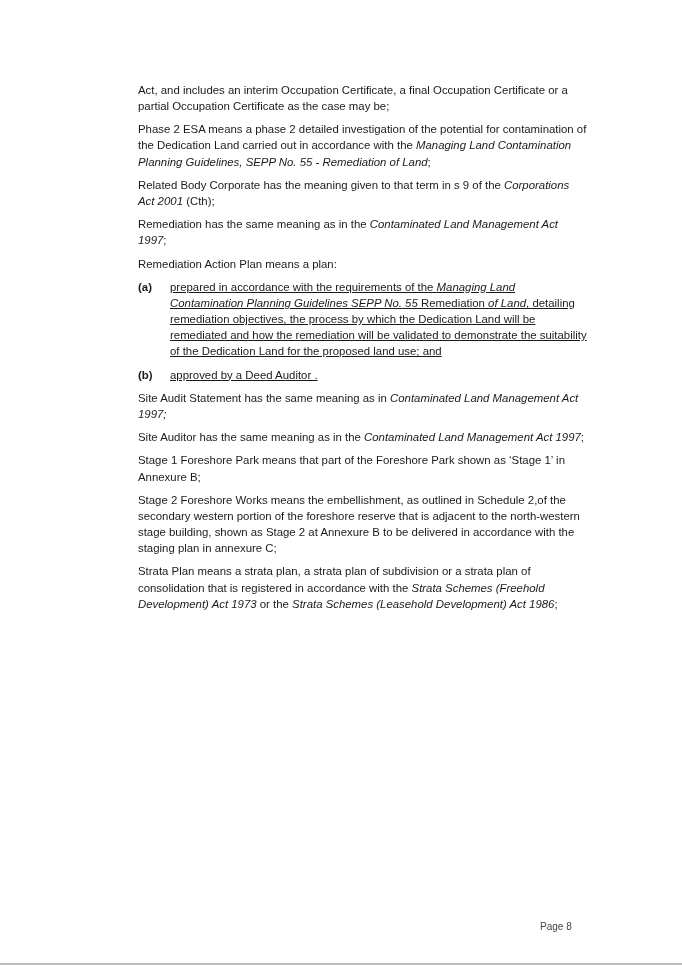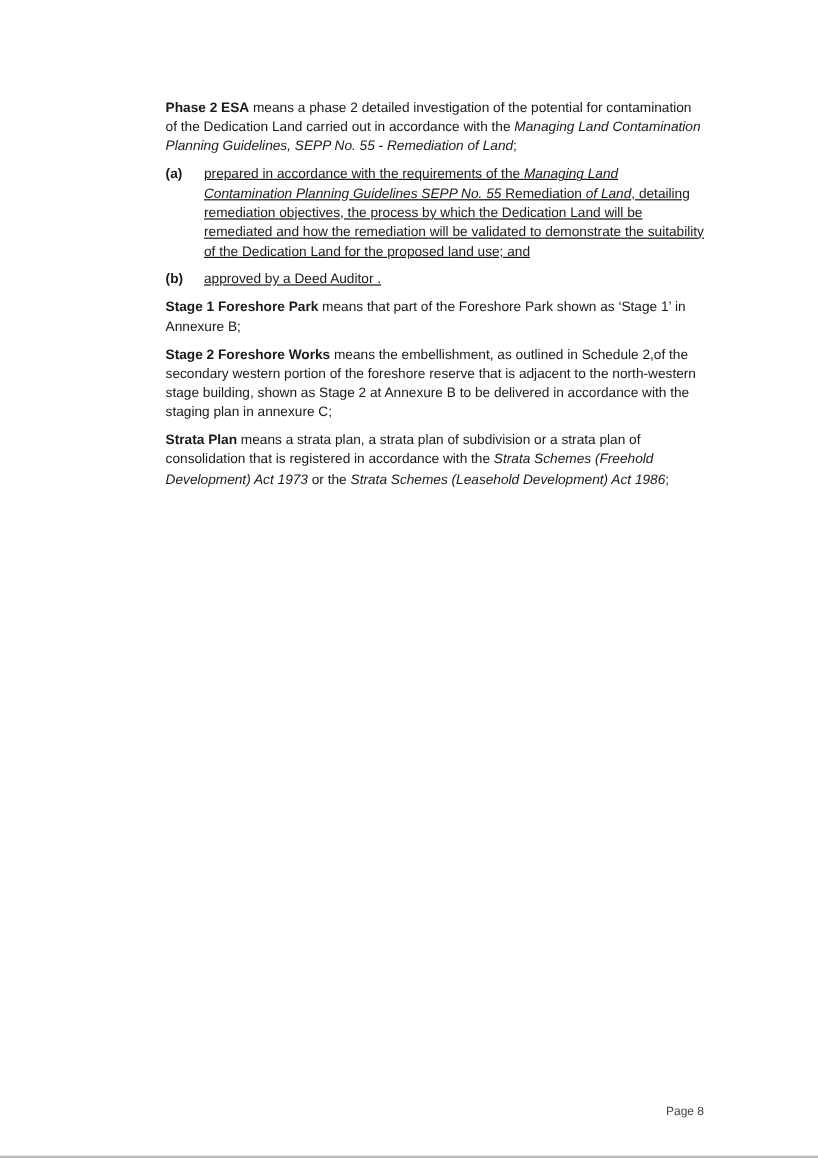--- a/index.html
+++ b/index.html
@@ -4,46 +4,52 @@
 <style>
   html, body { margin: 0; padding: 0; }
   body {
     width: 682px; height: 965px; background: #ffffff; position: relative; overflow: hidden;
     font-family: "Liberation Sans", sans-serif; color: #1a1a1a;
   }
   .page { position: absolute; left: 0; top: 0; width: 682px; height: 963px; background: #fff; }
   .bottom-rule { position: absolute; left: 0; top: 963px; width: 682px; height: 2px; background: #bdbdbd; }
   .content { position: absolute; left: 138px; top: 82px; width: 450px; font-size: 11.4px; line-height: 16.1px; }
   .para { margin: 0 0 7.2px 0; }
-  .b { font-weight: bold; margin-top: 44px; }
+  .b { font-weight: normal; margin-top: 44px; }
   .i { font-style: italic; }
   .item { display: flex; margin: 0 0 7.2px 0; }
   .item .lbl { width: 32px; flex: 0 0 32px; font-weight: bold; }
   .item .txt { flex: 1; text-decoration: underline; }
-  .page-num { position: absolute; left: 555px; top: 921px; font-size: 10px; color: #444; }
+  .page-num { position: absolute; left: 540px; top: 921px; font-size: 10px; color: #444; }
 </style>
 </head>
 <body>
 
 <div class="page">
   <div class="content">
     <div id="group1">
+        <p class="para"><span>Act, and includes an interim Occupation Certificate, a final Occupation Certificate or a partial Occupation Certificate as the case may be;</span></p>
         <p class="para"><span class="b">Phase 2 ESA</span><span> means a phase 2 detailed investigation of the potential for contamination of the Dedication Land carried out in accordance with the </span><span class="i">Managing Land Contamination Planning Guidelines, SEPP No. 55 - Remediation of Land</span><span>;</span></p>
+        <p class="para"><span class="b">Related Body Corporate</span><span> has the meaning given to that term in s 9 of the </span><span class="i">Corporations Act 2001</span><span> (Cth);</span></p>
+        <p class="para"><span class="b">Remediation</span><span> has the same meaning as in the </span><span class="i">Contaminated Land Management Act 1997</span><span>;</span></p>
+        <p class="para"><span class="b">Remediation Action Plan</span><span> means a plan:</span></p>
       </div>
     <div id="group-sub">
         <div class="item">
           <span class="lbl">(a)</span>
           <span class="txt"><span>prepared in accordance with the requirements of the </span><span class="i">Managing Land Contamination Planning  Guidelines SEPP No. 55</span><span> Remediation </span><span class="i">of Land</span><span>, detailing remediation objectives, the process by which the Dedication Land will be remediated and how the remediation will be validated to demonstrate the suitability of the Dedication Land for the proposed land use; and</span></span>
         </div>
         <div class="item">
           <span class="lbl">(b)</span>
           <span class="txt"><span>approved by a Deed Auditor .</span></span>
         </div>
       </div>
     <div id="group2">
+        <p class="para"><span class="b">Site Audit Statement</span><span> has the same meaning as in </span><span class="i">Contaminated Land Management Act 1997;</span></p>
+        <p class="para"><span class="b">Site Auditor</span><span> has the same meaning as in the </span><span class="i">Contaminated Land Management Act 1997</span><span>;</span></p>
         <p class="para"><span class="b">Stage 1 Foreshore Park</span><span> means that part of the Foreshore Park shown as ‘Stage 1’ in Annexure B;</span></p>
         <p class="para"><span class="b">Stage 2 Foreshore Works</span><span> means  the embellishment, as outlined in Schedule 2,of the secondary western portion of the foreshore reserve that is adjacent to the north-western stage building, shown as Stage 2 at Annexure B to be delivered in accordance with the staging plan in annexure C;</span></p>
         <p class="para"><span class="b">Strata Plan</span><span> means a strata plan, a strata plan of subdivision or a strata plan of consolidation that is registered in accordance with the </span><span class="i">Strata Schemes (Freehold Development) Act 1973</span><span> or the </span><span class="i">Strata Schemes (Leasehold Development) Act 1986</span><span>;</span></p>
       </div>
   </div>
   <div class="page-num">Page 8</div>
 </div>
 <div class="bottom-rule"></div>
 
 </body></html>

